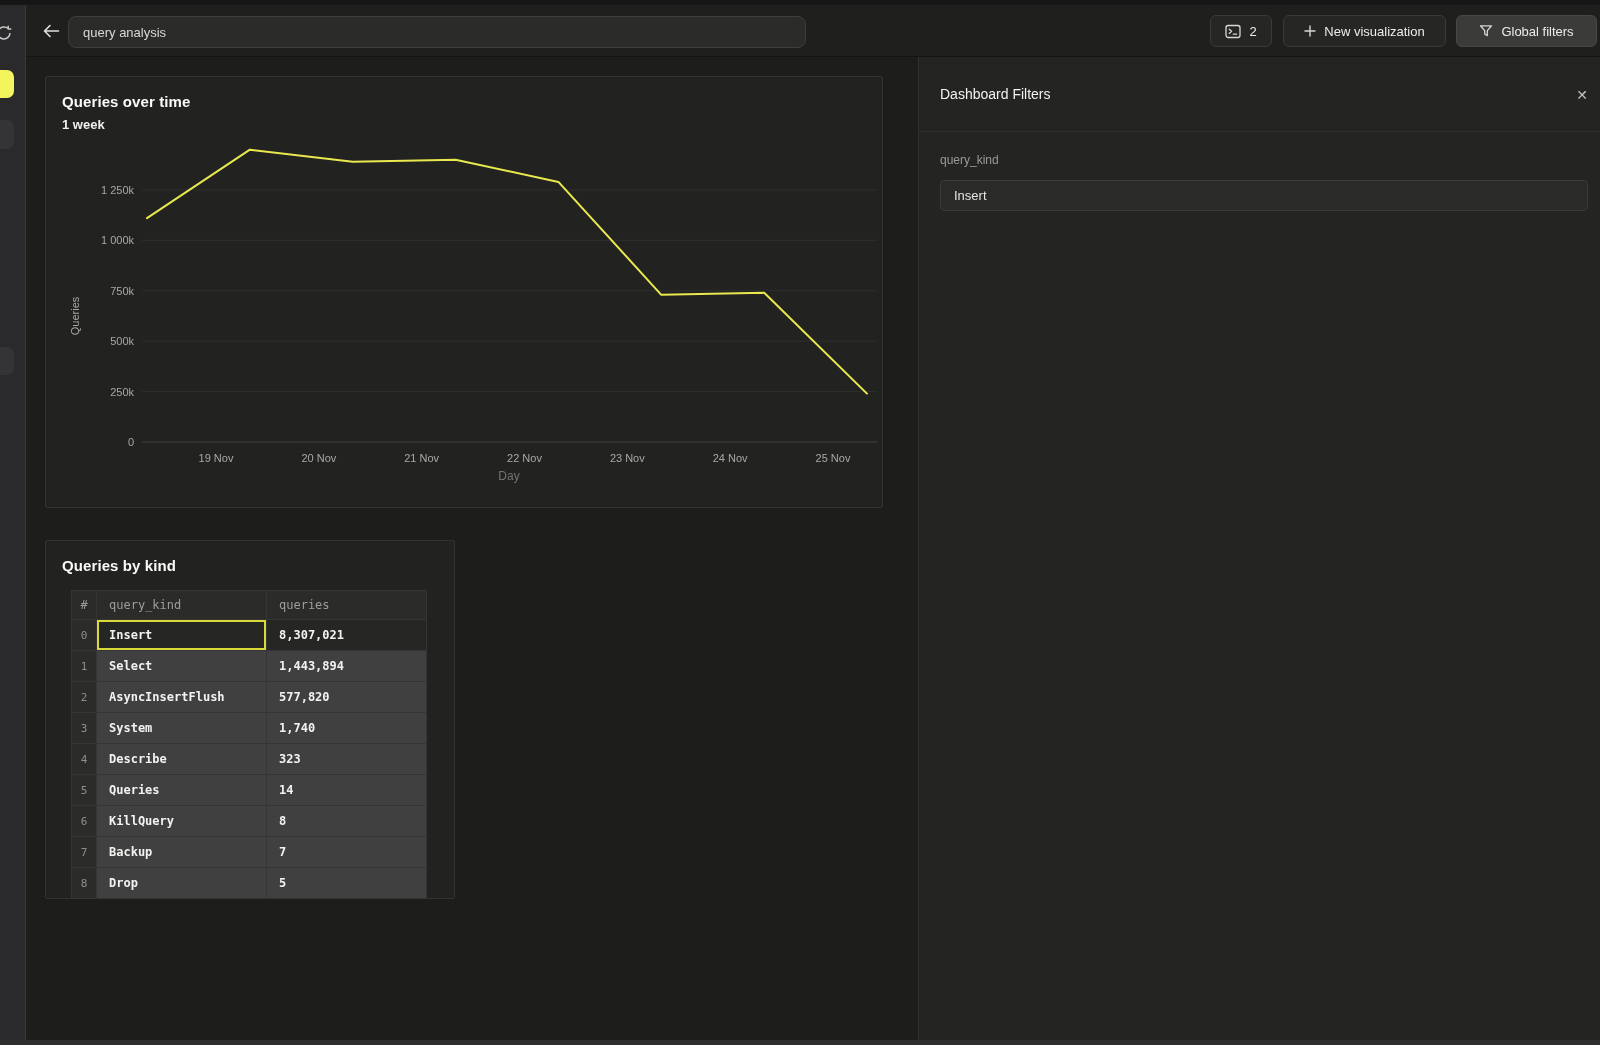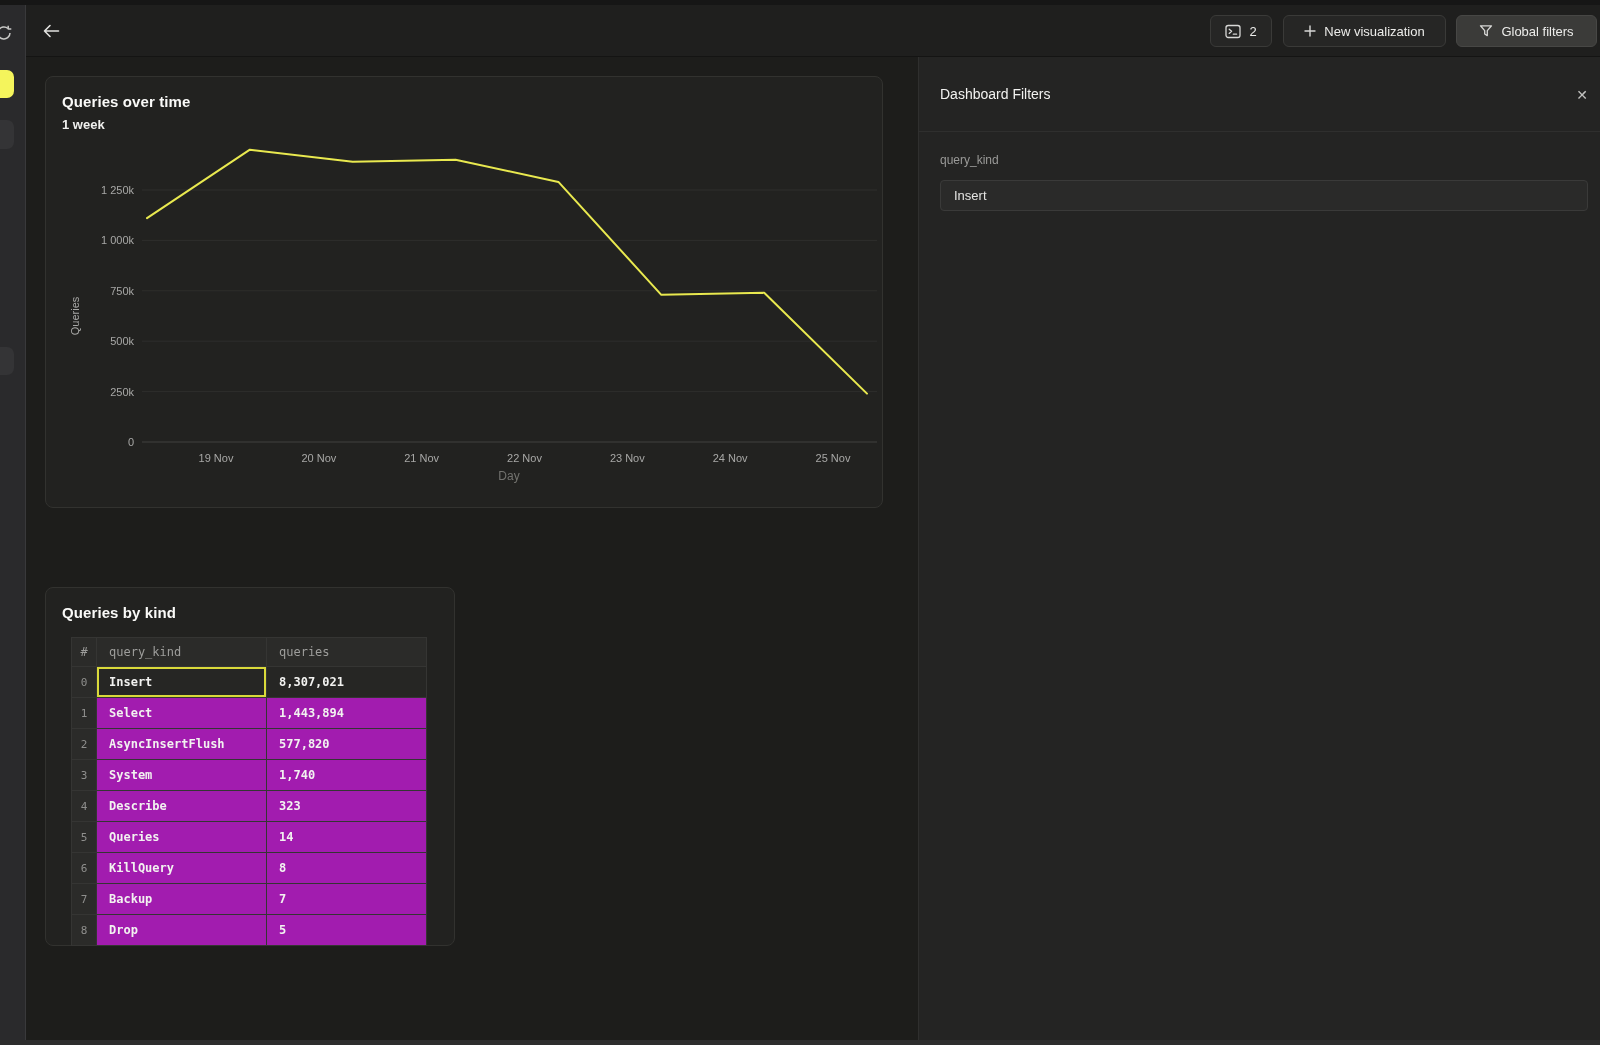--- a/index.html
+++ b/index.html
@@ -29,37 +29,37 @@
   .tb-btn { top:10px; height:32px; border-radius:6px; background:#262625; border:1px solid #3a3a38;
             display:flex; align-items:center; justify-content:center; gap:8px; color:#ececea; font-size:13px;
             cursor:pointer; font-family:"Liberation Sans", sans-serif; }
   .btn-console { left:1184px; width:62px; }
   .btn-newviz  { left:1257px; width:163px; }
   .btn-filters { left:1430px; width:141px; background:#3b3b39; border-color:#474745; }
   .tb-btn svg { display:block; }
 
   
   .main { left:26px; top:57px; width:875px; height:983px; background:#1d1d1b; }
-  .card { background:#222220; border:1px solid #32322f; border-radius:8px; }
+  .card { background:#222220; border:1px solid #32322f; border-radius:2px; }
   .card-chart { left:19px; top:19px; width:838px; height:432px; }
-  .card-table { left:19px; top:483px; width:410px; height:359px;margin-top:47px; }
+  .card-table { left:19px; top:483px; width:410px; height:359px; }
   .card-title { left:16px; top:16px; font-size:15px; font-weight:700; color:#fafaf8; letter-spacing:.1px; }
   .card-subtitle { left:16px; top:40px; font-size:13px; font-weight:700; color:#f0f0ee; }
   .chart-svg { left:0; top:0; }
   .tick { font-family:"Liberation Sans", sans-serif; font-size:11px; fill:#a8a8a6; }
   .axis-label { font-family:"Liberation Sans", sans-serif; font-size:12px; fill:#73736f; }
 
   
   .qtable { left:25px; top:49px; border-collapse:collapse; font-family:"DejaVu Sans Mono", monospace; }
   .qtable th, .qtable td { border:1px solid #353533; }
   .qtable th { height:29px; background:#2b2b29; color:#9d9d9b; font-weight:400; font-size:12px;
                text-align:left; padding:0 12px; }
   .qtable th.c-idx { width:25px; text-align:center; padding:0; }
   .qtable col.w-idx { width:25px; } .qtable col.w-kind { width:170px; } .qtable col.w-val { width:160px; }
-  .qtable td { height:31px; font-size:12px; padding:0 12px; background:#a21caf; }
+  .qtable td { height:31px; font-size:12px; padding:0 12px; background:#404040; }
   .qtable td.idx { background:#2b2b29; color:#8f8f8d; text-align:center; padding:0; font-size:11px; }
   .qtable td.cell { color:#f2f2f0; font-weight:700; cursor:pointer; }
   .qtable tr.row-sel td.cell { background:#262624; }
   .qtable td.selected { box-shadow:inset 0 0 0 2px #d9d93a; }
 
   
   .panel { left:901px; top:57px; width:699px; height:988px; background:#242423; border-left:1px solid #2f2f2e;margin-left:17px; }
   .panel-title { left:21px; top:29px; font-size:14px; font-weight:500; color:#f2f2f0; }
   .panel-close { left:653px; top:28px; width:20px; height:20px; display:flex; align-items:center; justify-content:center;
                  color:#c2c2c0; font-size:14px; cursor:pointer; background:transparent; border:none; }
@@ -86,20 +86,21 @@
 </div>
 
 <div class="abs topbar">
   <button class="abs back-btn">
     <span>
       <svg width="17" height="14" viewBox="0 0 17 14" fill="none" stroke="#e2e2e0" stroke-width="1.6" stroke-linecap="round" stroke-linejoin="round">
         <path d="M15.5 7 H1.5 M7 1.5 L1.5 7 L7 12.5"></path>
       </svg>
     </span>
   </button>
+  <input class="abs title-input" value="query analysis" style="">
   <div class="abs tb-btn btn-console">
     <span>
       <svg width="16" height="15" viewBox="0 0 16 15" fill="none" stroke="#d8d8d6" stroke-width="1.3">
         <rect x="1" y="1.5" width="14" height="12" rx="2.2"></rect>
         <path d="M4.2 5.2 L6.6 7.3 L4.2 9.4" stroke-linecap="round" stroke-linejoin="round"></path>
         <path d="M8.3 10.2 H11.6" stroke-linecap="round"></path>
       </svg>
     </span>
     <span>2</span>
   </div>

